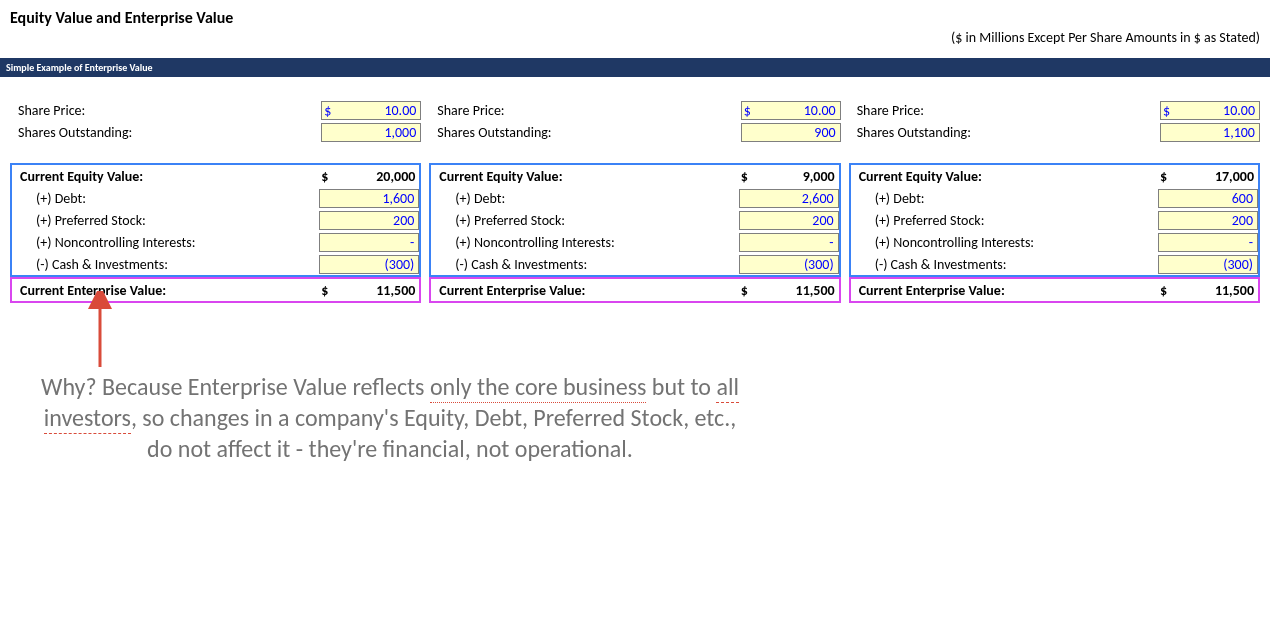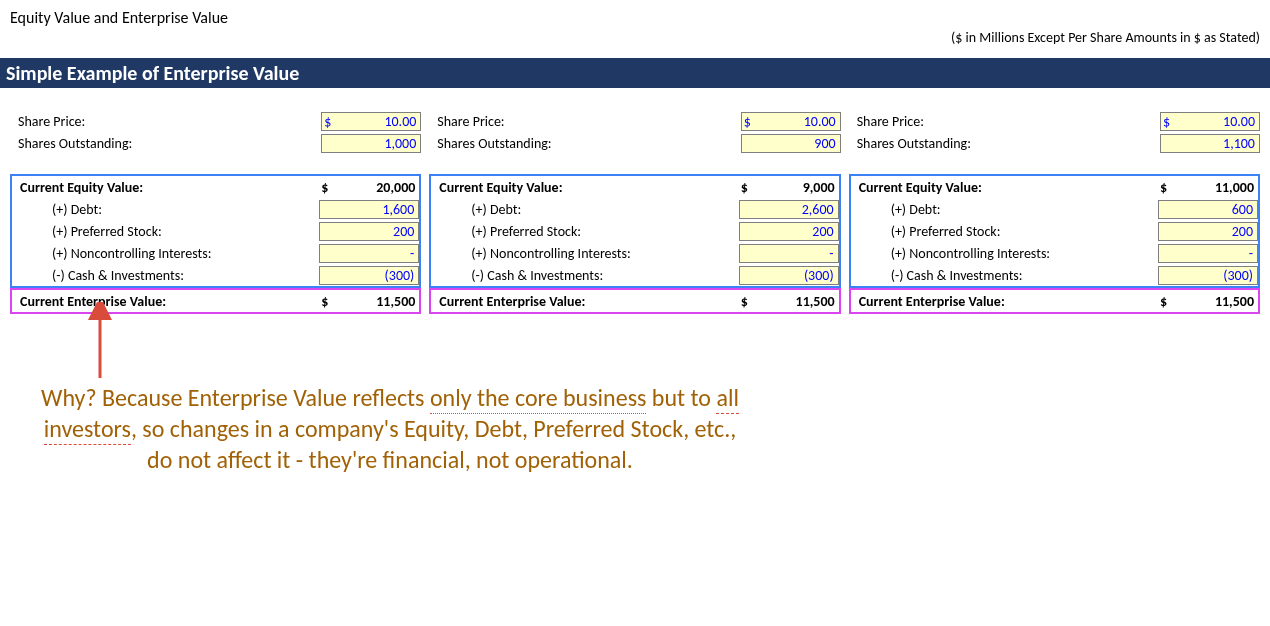--- a/index.html
+++ b/index.html
@@ -5,56 +5,56 @@
   body {
     margin: 0;
     padding: 0;
     font-family: Calibri, Arial, sans-serif;
     font-size: 14px;
     color: #000;
     background: #fff;
     width: 1270px;
   }
   .title {
-    font-weight: normal;
+    font-weight: bold;
     font-size: 16px;
     padding: 8px 16px 0 10px;
   }
   .subtitle {
     padding: 2px 10px 12px 10px;
     font-size: 14px;
     text-align: right;
   }
   .section-bar {
     background: #1f3864;
     color: #fff;
     font-weight: bold;
     padding: 3px 6px;
-    font-size: 20px;
+    font-size: 10px;
   }
   .cols {
     display: flex;
     padding: 22px 10px 0 10px;
     gap: 8px;
   }
   .col {
     flex: 1;
     min-width: 0;
   }
   .row {
     display: flex;
     align-items: center;
     height: 22px;
   }
   .label {
     flex: 1;
     padding-left: 8px;
   }
   .label.indent {
-    padding-left: 40px;
+    padding-left: 24px;
   }
   .label.bold, .bold {
     font-weight: bold;
   }
   .valcell {
     width: 100px;
     display: flex;
     align-items: center;
     justify-content: flex-end;
     padding-right: 4px;
@@ -94,21 +94,21 @@
   }
   .ann1 {
     color: #d94b3a;
     font-size: 24px;
     text-align: left;
     max-width: 720px;
     margin: 20px 0 0 0;
     line-height: 1.25;
   }
   .ann2 {
-    color: #a16207;
+    color: #737373;
     font-size: 24px;
     text-align: center;
     max-width: 720px;
     margin: 28px 0 0 20px;
     line-height: 1.3;
   }
   .dot-u {
     border-bottom: 1.5px dotted #d94b3a;
     padding-bottom: 1px;
   }
@@ -257,21 +257,21 @@
       <div class="valcell input-cell">
         <span class="num">1,100</span>
       </div>
     </div>
 
     <div class="red-box-group">
       <div class="row">
         <div class="label bold">Current Equity Value:</div>
         <div class="valcell bold">
           <span class="cur">$</span>
-          <span class="num">11,000</span>
+          <span class="num">17,000</span>
         </div>
       </div>
       <div class="row">
         <div class="label indent">(+) Debt:</div>
         <div class="valcell input-cell">
           <span class="num">600</span>
         </div>
       </div>
       <div class="row">
         <div class="label indent">(+) Preferred Stock:</div>

